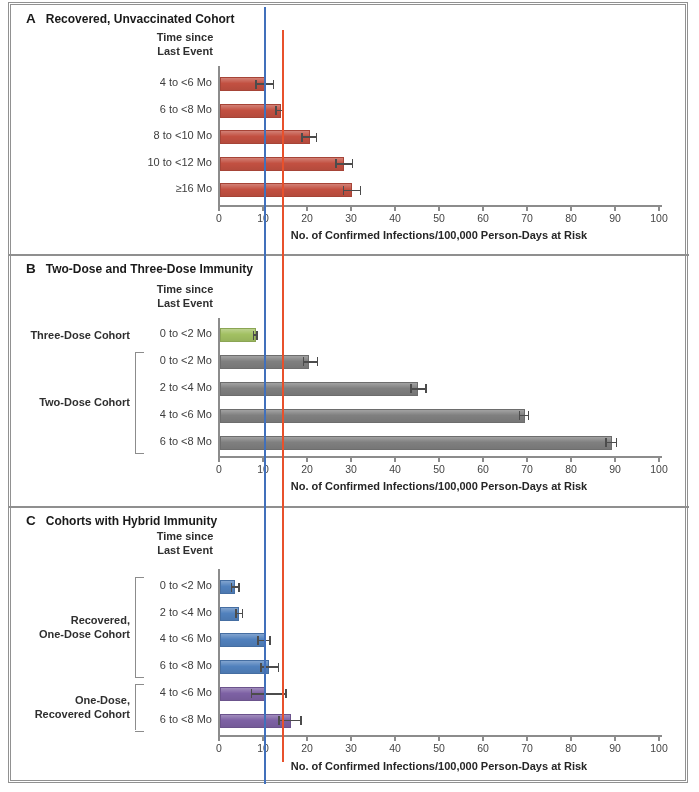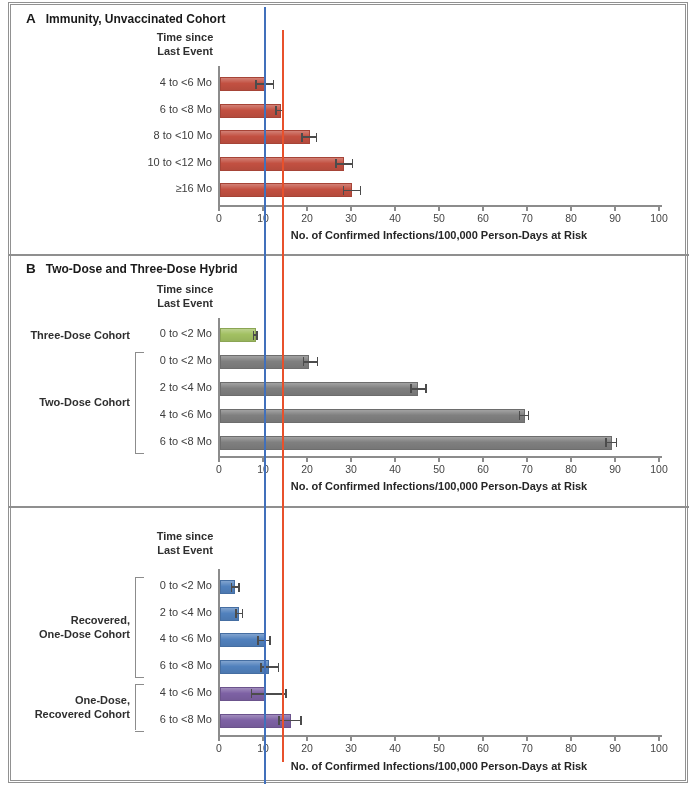--- a/index.html
+++ b/index.html
@@ -28,34 +28,35 @@
   .bracket-h{position:absolute;height:1.3px;background:#8c8c8c;}
 </style>
 </head>
 <body>
 
 <div id="fig">
   <div class="frame"></div>
   <div class="divider" style="top:254px"></div>
   <div class="divider" style="top:506px"></div>
 
-  <h2 class="panel-header" style="left:26px;top:11px"><span class="panel-letter">A</span><span>Immunity, Unvaccinated Cohort</span></h2>
+  <h2 class="panel-header" style="left:26px;top:11px"><span class="panel-letter">A</span><span>Recovered, Unvaccinated Cohort</span></h2>
   <div class="time-label" style="left:128px;top:30px">
     <div>Time since</div>
     <div>Last Event</div>
   </div>
   <div class="axis-title" style="top:229px">No. of Confirmed Infections/100,000 Person-Days at Risk</div>
 
-  <h2 class="panel-header" style="left:26px;top:261px"><span class="panel-letter">B</span><span>Two-Dose and Three-Dose Hybrid</span></h2>
+  <h2 class="panel-header" style="left:26px;top:261px"><span class="panel-letter">B</span><span>Two-Dose and Three-Dose Immunity</span></h2>
   <div class="time-label" style="left:128px;top:282px">
     <div>Time since</div>
     <div>Last Event</div>
   </div>
   <div class="axis-title" style="top:480px">No. of Confirmed Infections/100,000 Person-Days at Risk</div>
 
+  <h2 class="panel-header" style="left:26px;top:513px"><span class="panel-letter">C</span><span>Cohorts with Hybrid Immunity</span></h2>
   <div class="time-label" style="left:128px;top:529px">
     <div>Time since</div>
     <div>Last Event</div>
   </div>
   <div class="axis-title" style="top:760px">No. of Confirmed Infections/100,000 Person-Days at Risk</div>
 <div class="vline" style="left: 218px; top: 66px; height: 139px;"></div>
     <div class="hline" style="left: 218px; top: 205px; width: 444px;"></div>
     <div class="tick" style="left: 218.4px; top: 206.5px; height: 4px;"></div>
     <div class="ticklabel" style="left: 204px; top: 212px; width: 30px;">0</div>
     <div class="tick" style="left: 262.4px; top: 206.5px; height: 4px;"></div>

